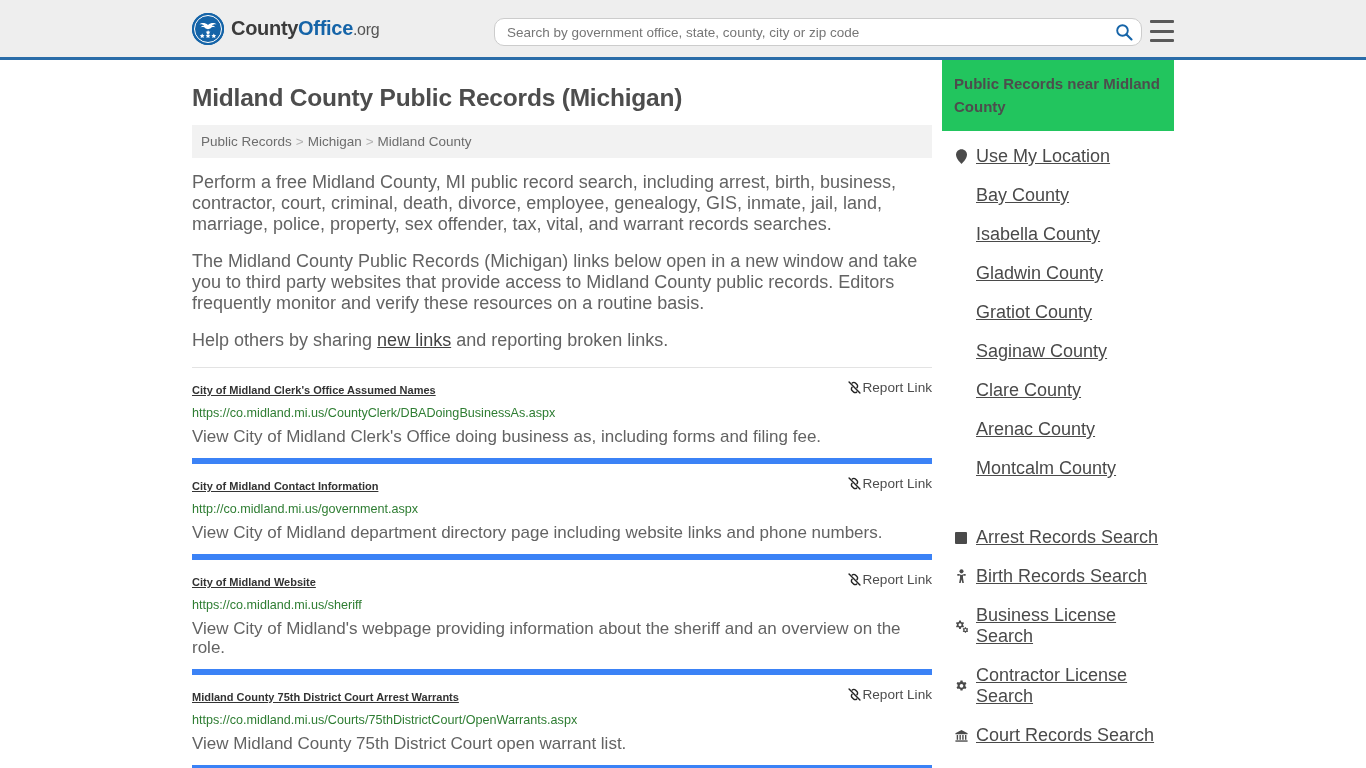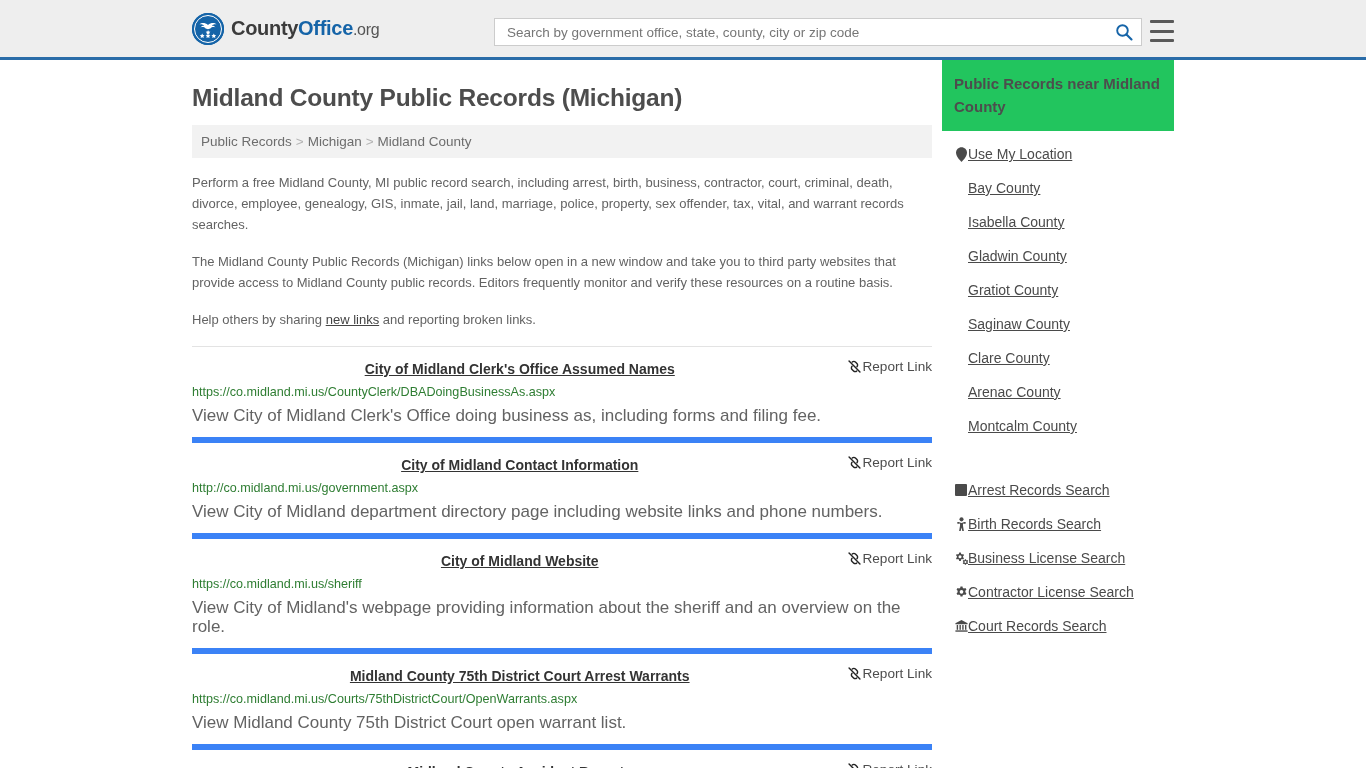--- a/index.html
+++ b/index.html
@@ -50,21 +50,21 @@
   .search-wrap {
     position: absolute;
     left: 494px;
     top: 18px;
     width: 648px;
     height: 28px;
     display: flex;
     align-items: center;
     background: #ffffff;
     border: 1px solid #cccccc;
-    border-radius: 0;
+    border-radius: 10px;
     padding: 0 8px 0 10px;
   }
   .search-input {
     flex: 1 1 auto;
     border: 0;
     outline: none;
     font-size: 13.5px;
     color: #666;
     font-family: "Liberation Sans", sans-serif;
     background: transparent;
@@ -106,43 +106,42 @@
     background: #f2f2f2;
     padding: 9px 9px;
     font-size: 13.5px;
     color: #8a8a8a;
     margin-bottom: 14px;
   }
   .breadcrumb a { color: #6d6d6d; text-decoration: none; }
   .breadcrumb .sep { color: #b3b3b3; margin: 0 4px; }
 
   p.intro {
-    font-size: 13px;
+    font-size: 18px;
     line-height: 21px;
     color: #636363;
     margin: 0 0 16px 0;
   }
   p.intro a { color: #444; text-decoration: underline; }
 
   
   .result {
     border-top: 6px solid #3b82f6;
     padding: 13px 0 12px 0;
     position: relative;
   }
   .result:first-of-type { border-top: 1px solid #e3e3e3; }
   .result-head { display: flex; align-items: flex-start; }
   .result-title {
-    font-size: 14px;
+    font-size: 11px;
     font-weight: bold;
     color: #333333;
     text-decoration: underline;
     flex: 1 1 auto;
     line-height: 18px;
-    text-align: center;
   }
   .report-link {
     display: flex; align-items: center; 
     flex: 0 0 auto;
     color: #4d4d4d;
     font-size: 13.6px;
     cursor: pointer;
     margin-top: -1px;
   }
   .result-url {
@@ -165,23 +164,23 @@
     padding: 12px 12px 13px 12px;
     font-size: 15px;
     font-weight: bold;
     color: #4d4d4d;
     line-height: 23px;
   }
   .side-list { padding: 6px 0 0 0; margin: 0; list-style: none; }
   .side-item {
     display: flex;
     align-items: center;
+    gap: 8px;
     padding: 9px 0 9px 12px;
-    font-size: 14px;
-    text-align: right;
+    font-size: 18px;
   }
   .side-item a, .side-item .lbl {
     color: #4a4a4a;
     text-decoration: underline;
   }
   .side-ico { width: 14px; height: 16px; flex: 0 0 14px; display: flex; align-items: center; justify-content: center; color: #4a4a4a; }
   .side-item.plain { padding-left: 12px; }
   .side-card.near .side-item.plain { padding-left: 12px; }
   .spacer-1 { height: 22px; }
 </style>

